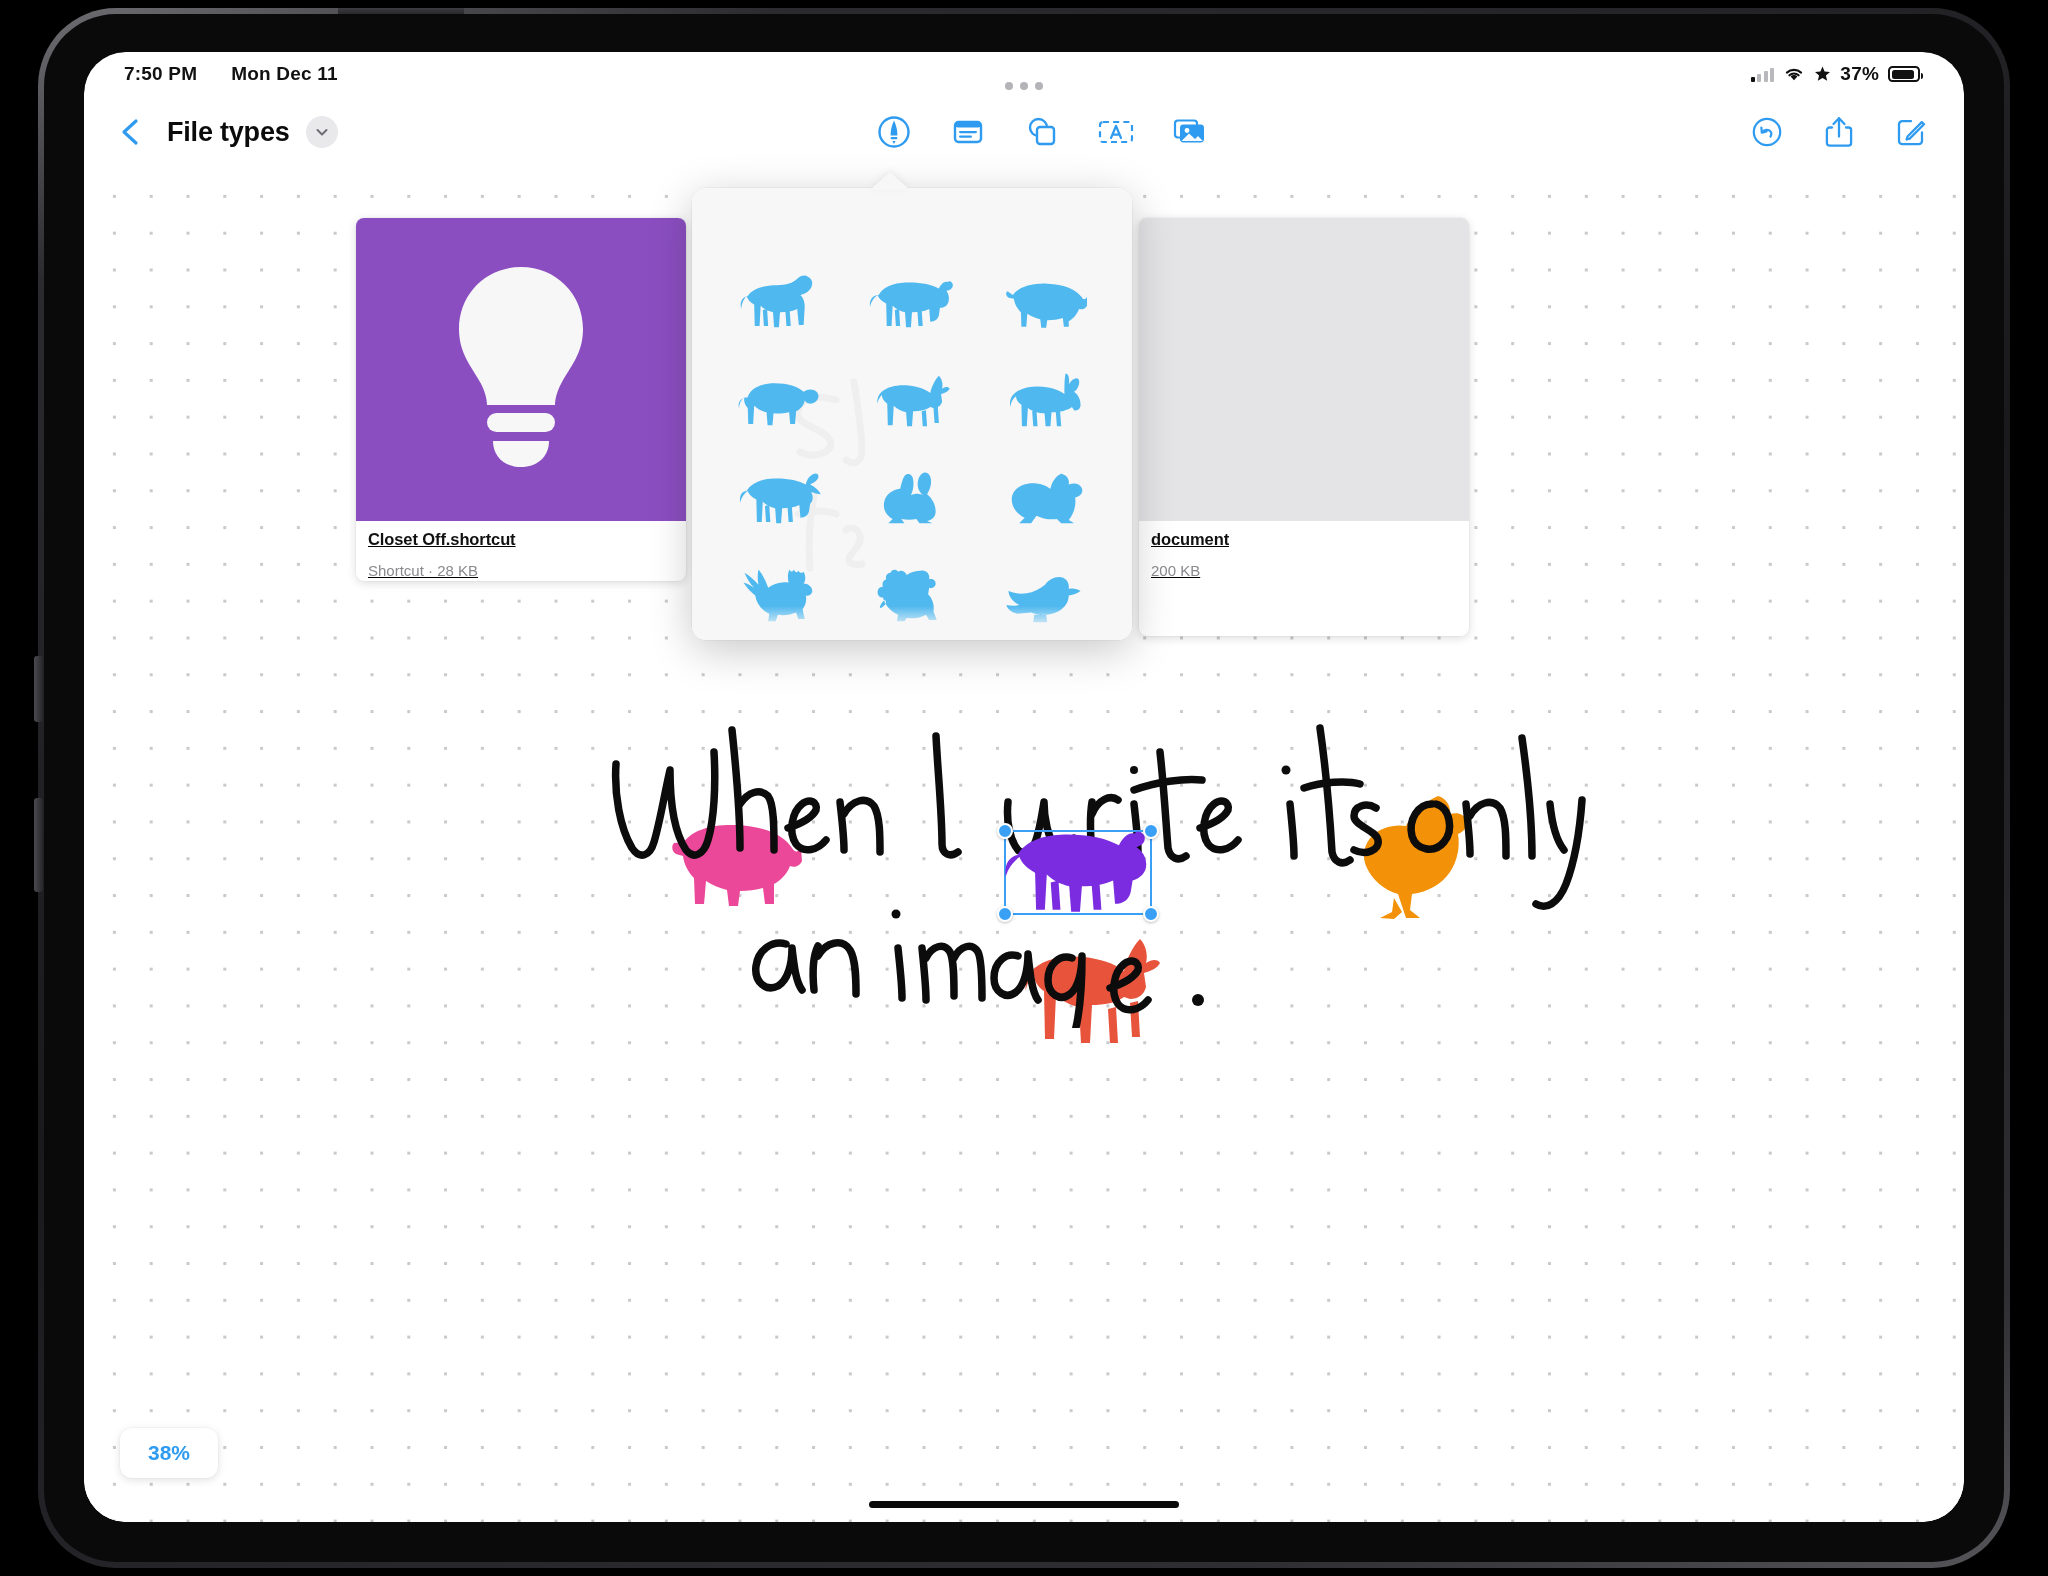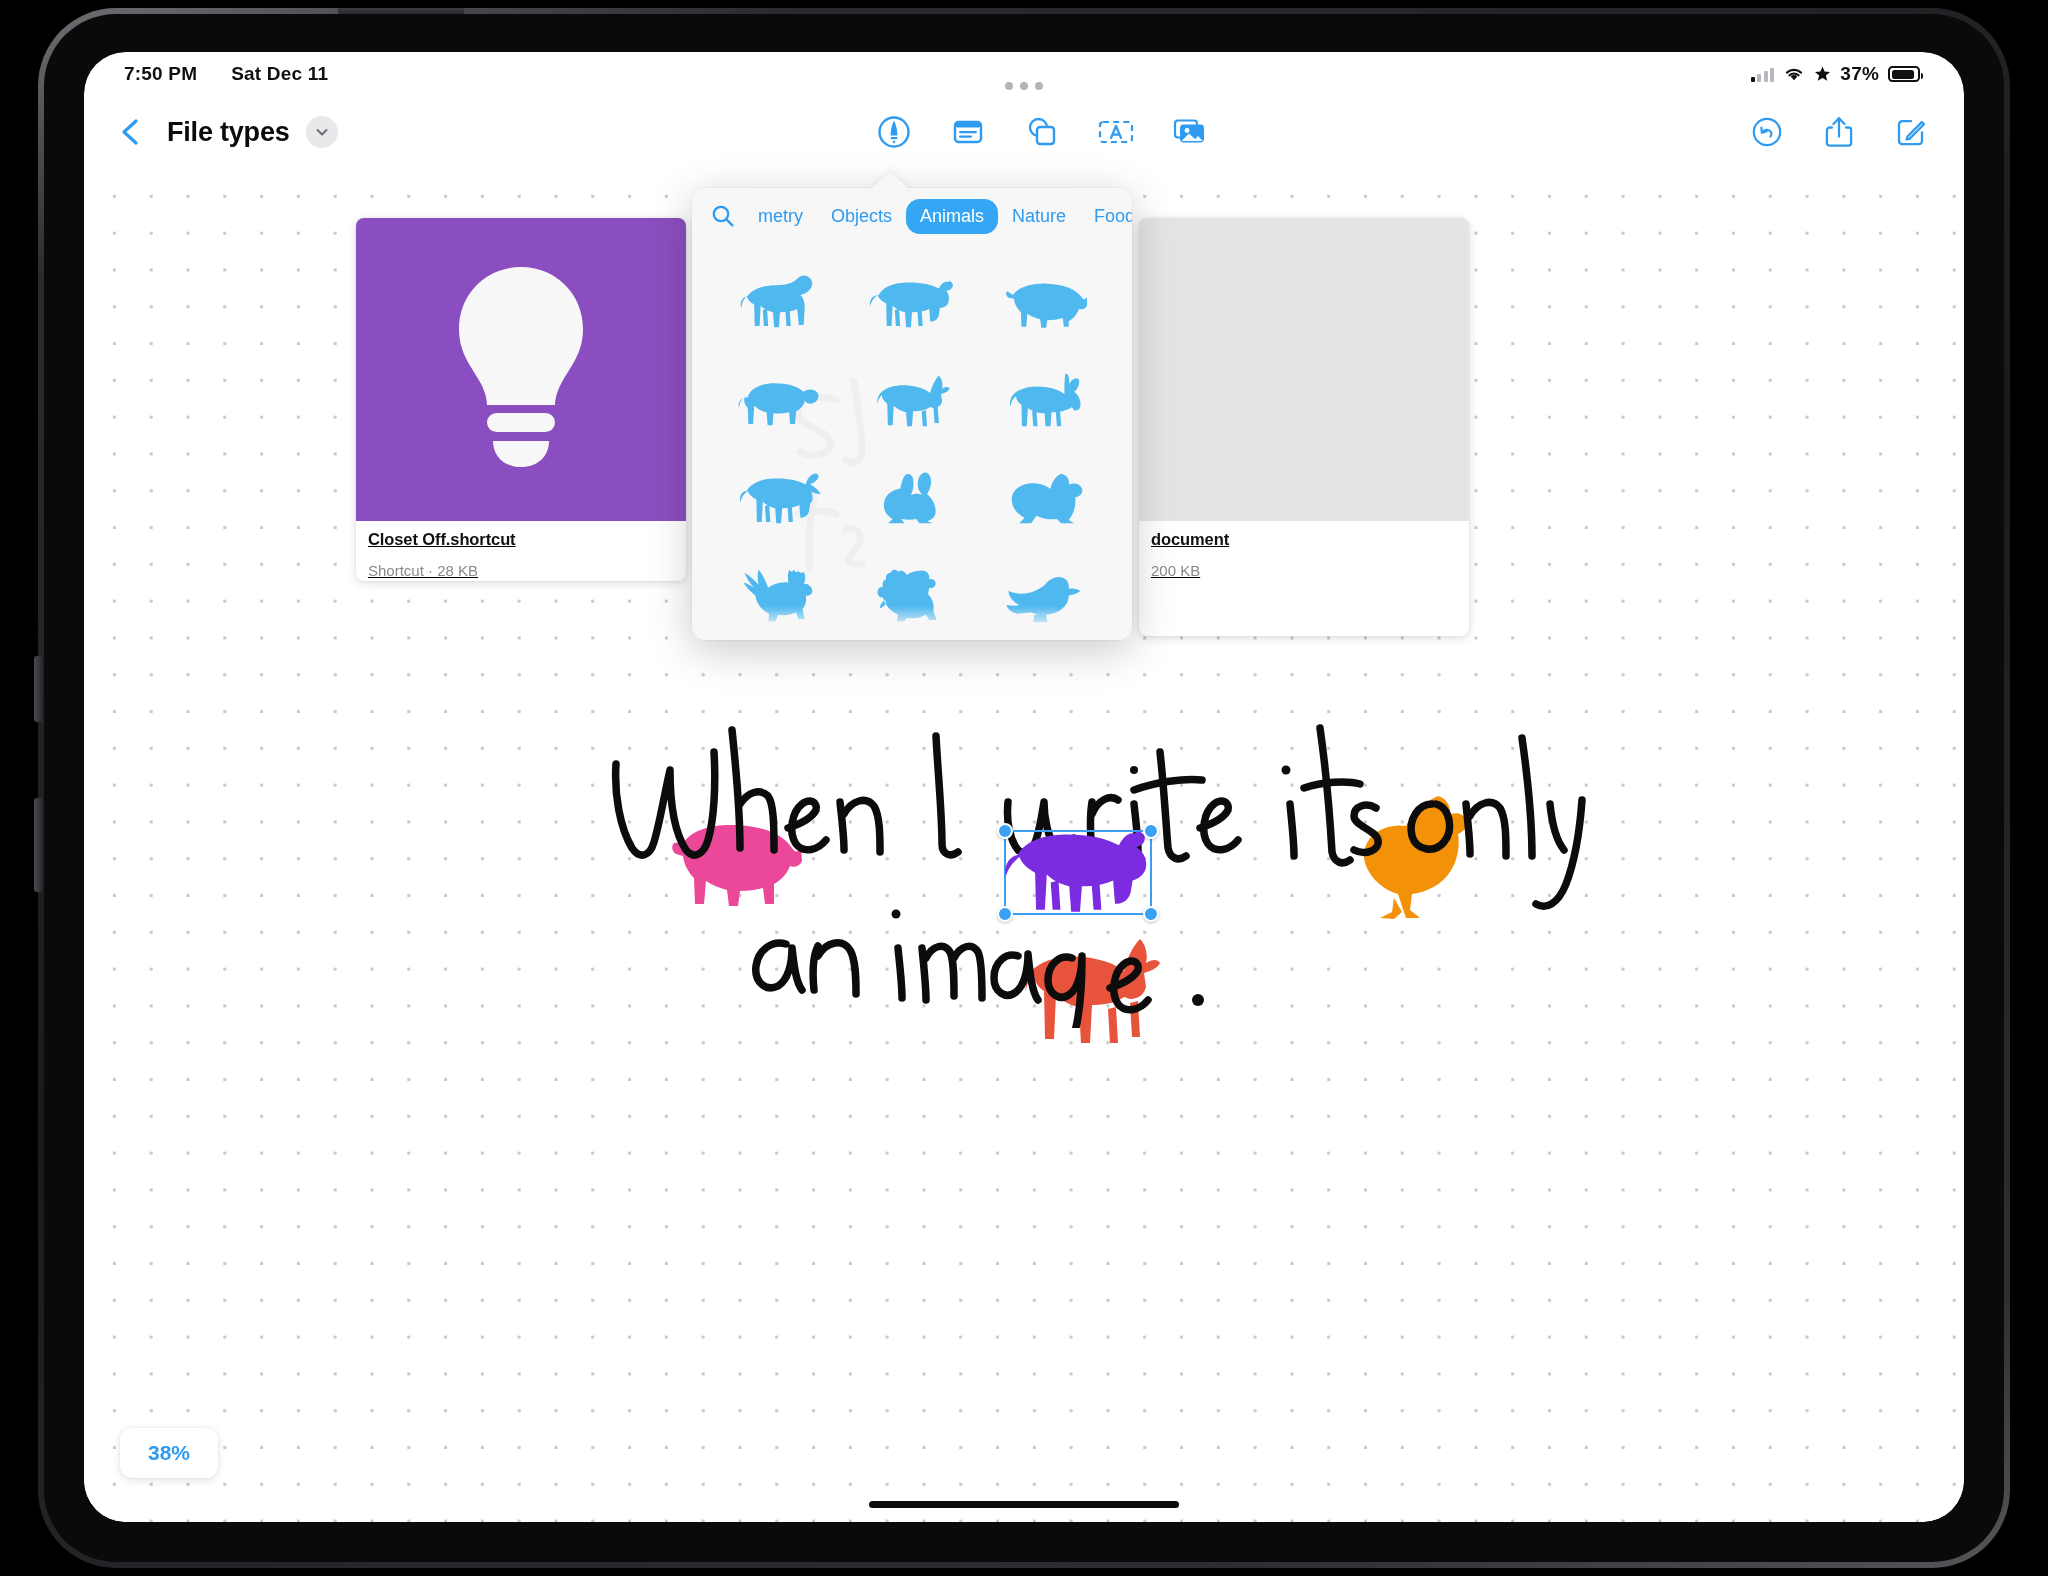--- a/index.html
+++ b/index.html
@@ -205,21 +205,21 @@
   <div class="sidebtn btn-volup"></div>
   <div class="sidebtn btn-voldn"></div>
   <div class="sidebtn btn-voldn2"></div>
   <div id="device-inner">
     <div id="bezel">
       <div id="screen">
 
         <div id="statusbar">
           <div id="status-left">
             <span>7:50 PM</span>
-            <span>Sat Dec 11</span>
+            <span>Mon Dec 11</span>
           </div>
           <div id="status-right">
             <span class="bars">
               <i></i>
                 <i></i>
                 <i></i>
                 <i></i>
             </span>
             <svg width="22" height="16" viewBox="0 0 22 16">
               <path d="M11 14.2 L7.6 10.4 a5.3 5.3 0 0 1 6.8 0 Z" fill="#111"></path>
@@ -440,33 +440,20 @@
             <span class="handle h-tl"></span>
             <span class="handle h-tr"></span>
             <span class="handle h-bl"></span>
             <span class="handle h-br"></span>
           </div>
 
         </div>
 
         <div id="pop-arrow"></div>
         <div id="popover">
-          <div id="pop-tabs">
-            <span id="tab-search">
-              <svg width="26" height="26" viewBox="0 0 26 26">
-                <circle cx="11" cy="11" r="7.2" fill="none" stroke="#2e9bf0" stroke-width="2.3"></circle>
-                <path d="M16.4 16.4 L22.4 22.4" stroke="#2e9bf0" stroke-width="2.3" stroke-linecap="round"></path>
-              </svg>
-            </span>
-            <span class="tab">metry</span>
-            <span class="tab">Objects</span>
-            <span class="tab active">Animals</span>
-            <span class="tab">Nature</span>
-            <span class="tab">Food</span>
-          </div>
 
           <div id="pop-grid">
 
             <div class="shape-cell">
               <svg viewBox="0 0 160 110">
                 <path d="M20 42 C28 30 48 22 74 22 C92 22 104 18 112 10 C118 4 126 2 132 6 C140 10 142 18 138 26 C134 34 126 38 118 40 C124 46 126 54 126 62 L124 96 L115 96 L112 66 C104 70 92 72 80 72 L78 100 L69 100 L67 72 C58 70 50 66 44 60 L42 98 L33 98 L32 58 C24 54 20 48 18 42 C12 48 8 58 8 66 C4 54 10 44 20 42 Z M100 98 L92 98 L90 70 L98 68 Z M58 98 L50 98 L48 68 L56 66 Z" fill="#4FB8EF"></path>
               </svg>
             </div>
             <div class="shape-cell">
               <svg viewBox="0 0 160 110">

